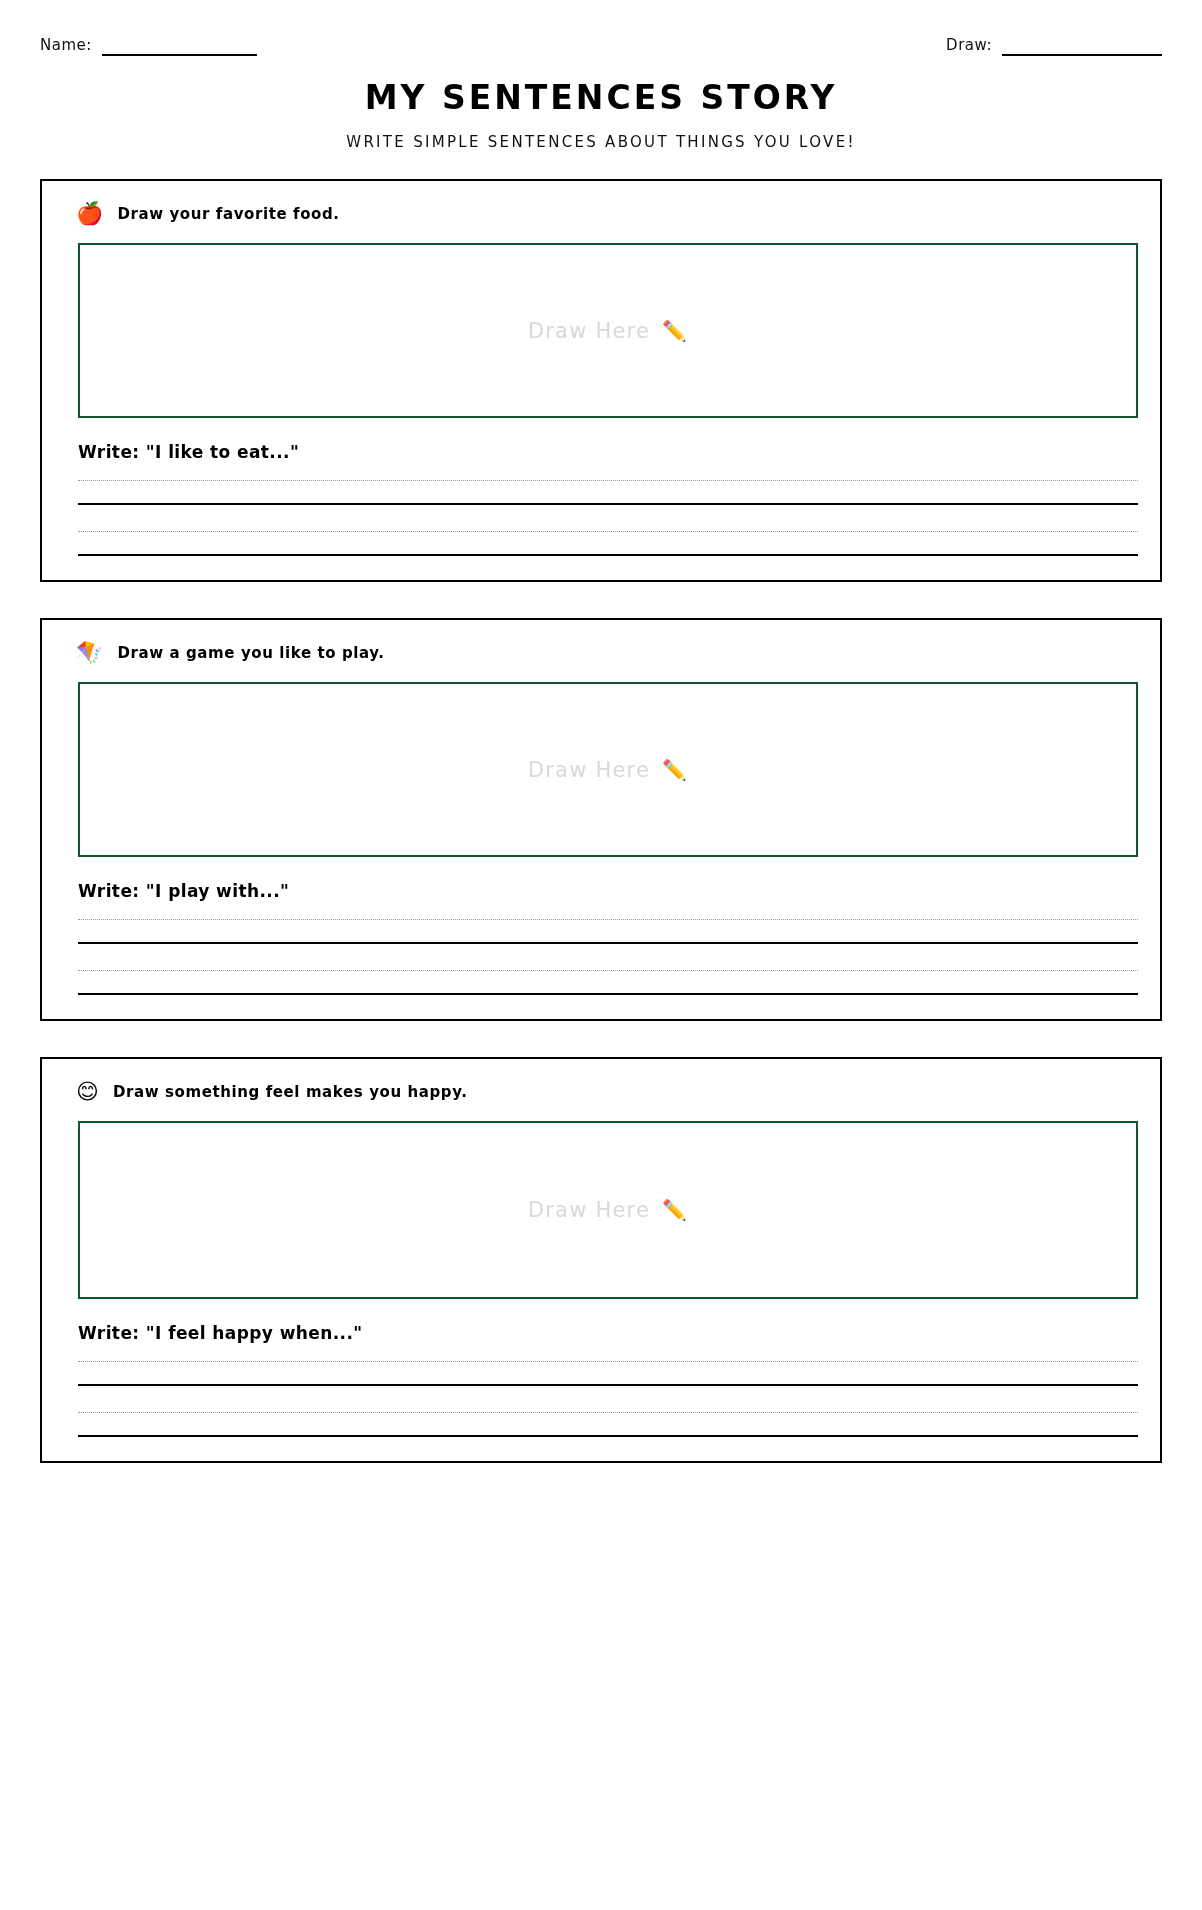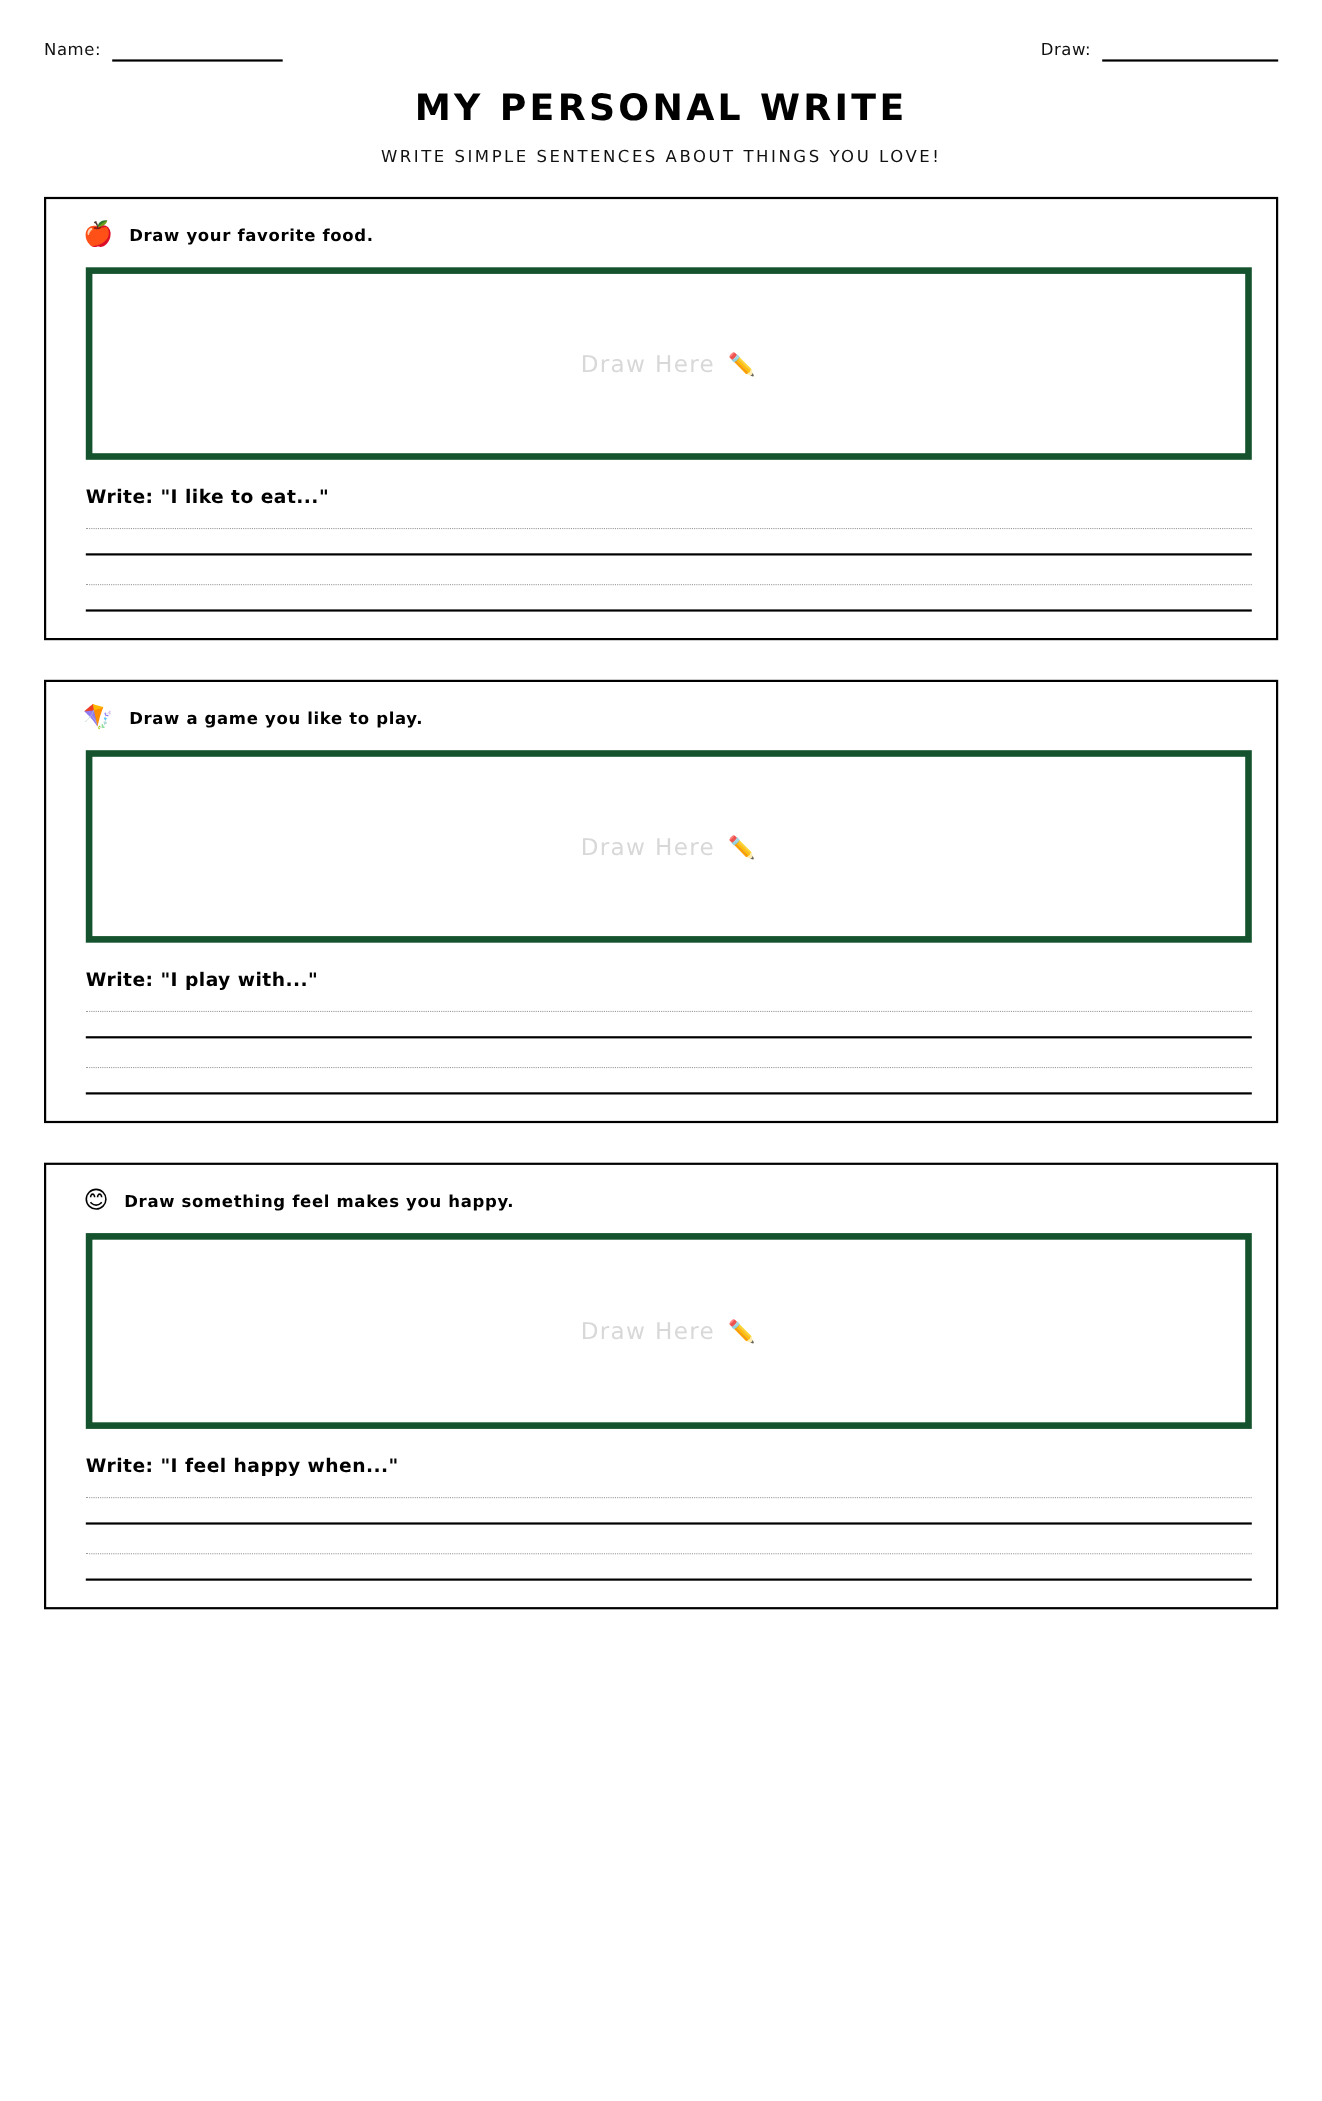--- a/index.html
+++ b/index.html
@@ -94,21 +94,21 @@
     font-size: 22px;
     line-height: 1;
   }
   .prompt-text {
     font-size: 15px;
     font-weight: bold;
     letter-spacing: 0.6px;
     font-family: "DejaVu Sans", sans-serif;
   }
   .draw-box {
-    border: 6px solid #14532d;
+    border: 2px solid #14532d;
     margin: 0 2px 0 16px;
     display: flex;
     align-items: center;
     justify-content: center;
     box-sizing: border-box;
   }
   .draw-box.h-food { height: 175px; }
   .draw-box.h-game { height: 175px; }
   .draw-box.h-happy { height: 178px; }
   .draw-placeholder {
@@ -160,21 +160,21 @@
     <div class="meta-field name">
       <span class="meta-label">Name:</span>
       <span class="meta-line"></span>
     </div>
     <div class="meta-field date">
       <span class="meta-label">Draw:</span>
       <span class="meta-line"></span>
     </div>
   </div>
 
-  <h1 class="title">MY PERSONAL WRITE</h1>
+  <h1 class="title">MY SENTENCES STORY</h1>
   <p class="subtitle">WRITE SIMPLE SENTENCES ABOUT THINGS YOU LOVE!</p>
 
   <div class="sections">
 
     <div class="section">
       <div class="prompt-row">
         <span class="prompt-emoji">🍎</span>
         <span class="prompt-text">Draw your favorite food.</span>
       </div>
       <div class="draw-box h-food">

